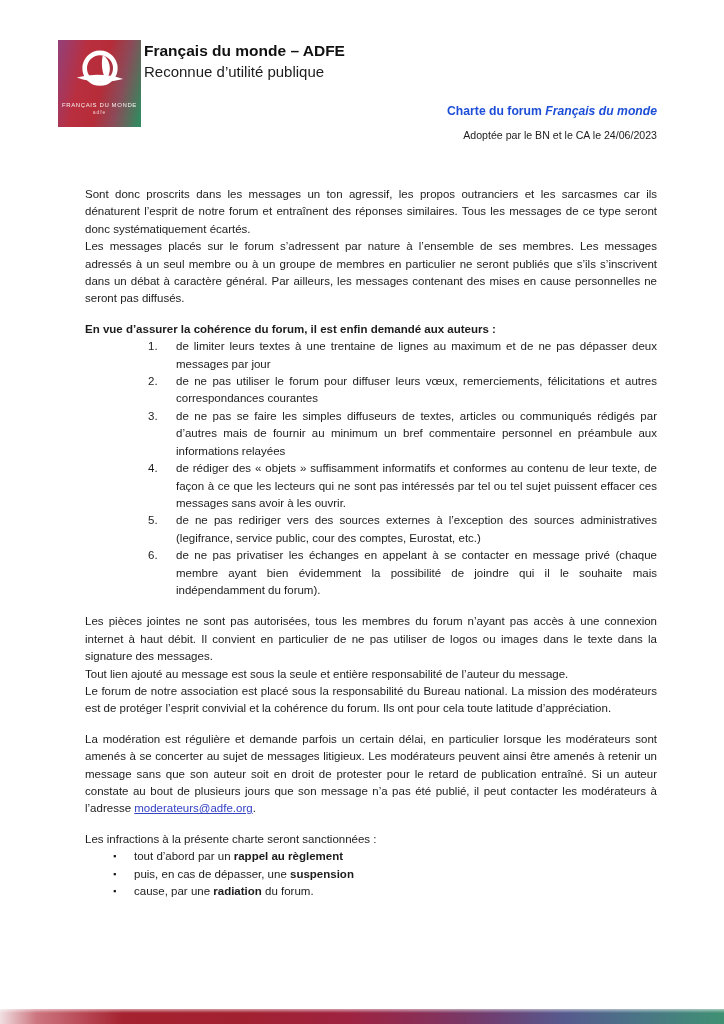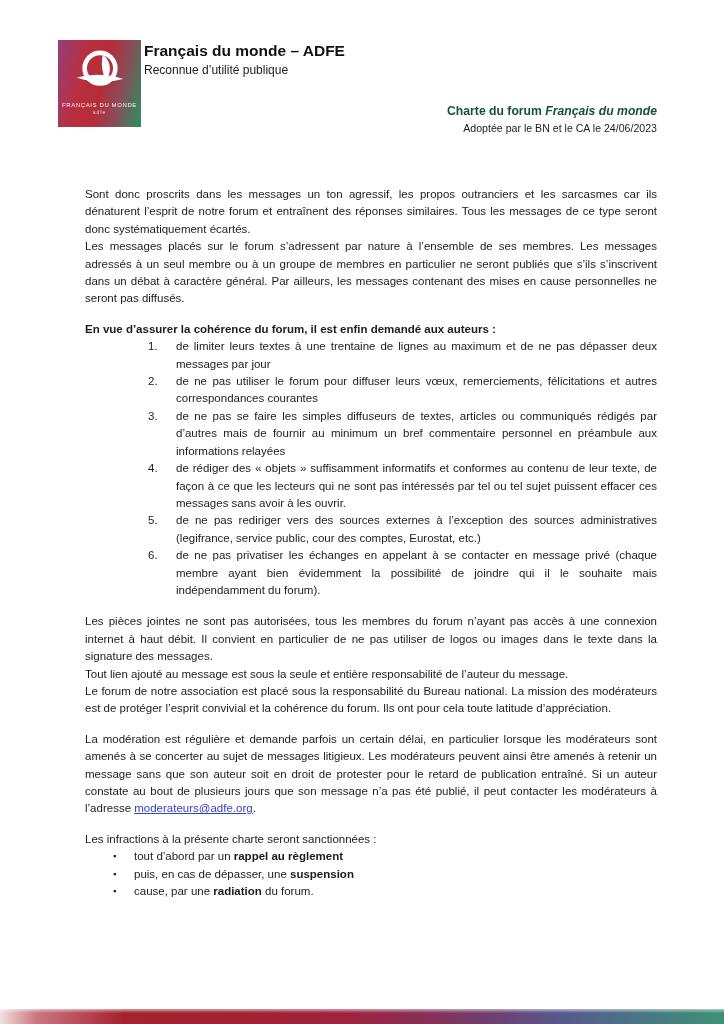--- a/index.html
+++ b/index.html
@@ -46,26 +46,26 @@
   .logo-subcaption {
     color: rgba(255,255,255,.75);
     font-size: 5px;
     letter-spacing: 1px;
     margin-top: 1px;
   }
 
   .org-info { position: absolute; left: 144px; top: 42px; }
   .org-name   { font-size: 15.5px; font-weight: 700; color: #111; }
   .org-subtitle { font-size: 11px; font-weight: 700; margin-top: 5px; color: #111; }
-  .org-status { font-size: 12px; margin-top: 3px; color: #1c1c1e; }
+  .org-status { font-size: 15px; margin-top: 3px; color: #1c1c1e; }
 
   .doc-title-block { position: absolute; right: 67px; top: 104px; text-align: right; }
-  .doc-title { font-size: 12.2px; font-weight: 700; color: #14532d; }
+  .doc-title { font-size: 12.2px; font-weight: 700; color: #1d4ed8; }
   .doc-title i { font-style: italic; }
-  .doc-adopted { font-size: 10.6px; margin-top: 4px; color: #1c1c1e; }
+  .doc-adopted { font-size: 10.6px; margin-top: 11px; color: #1c1c1e; }
 
   
   .doc-body {
     position: absolute;
     left: 85px;
     right: 67px;
     top: 186px;
     font-size: 11.5px;
     line-height: 17.4px;
     text-align: justify;

